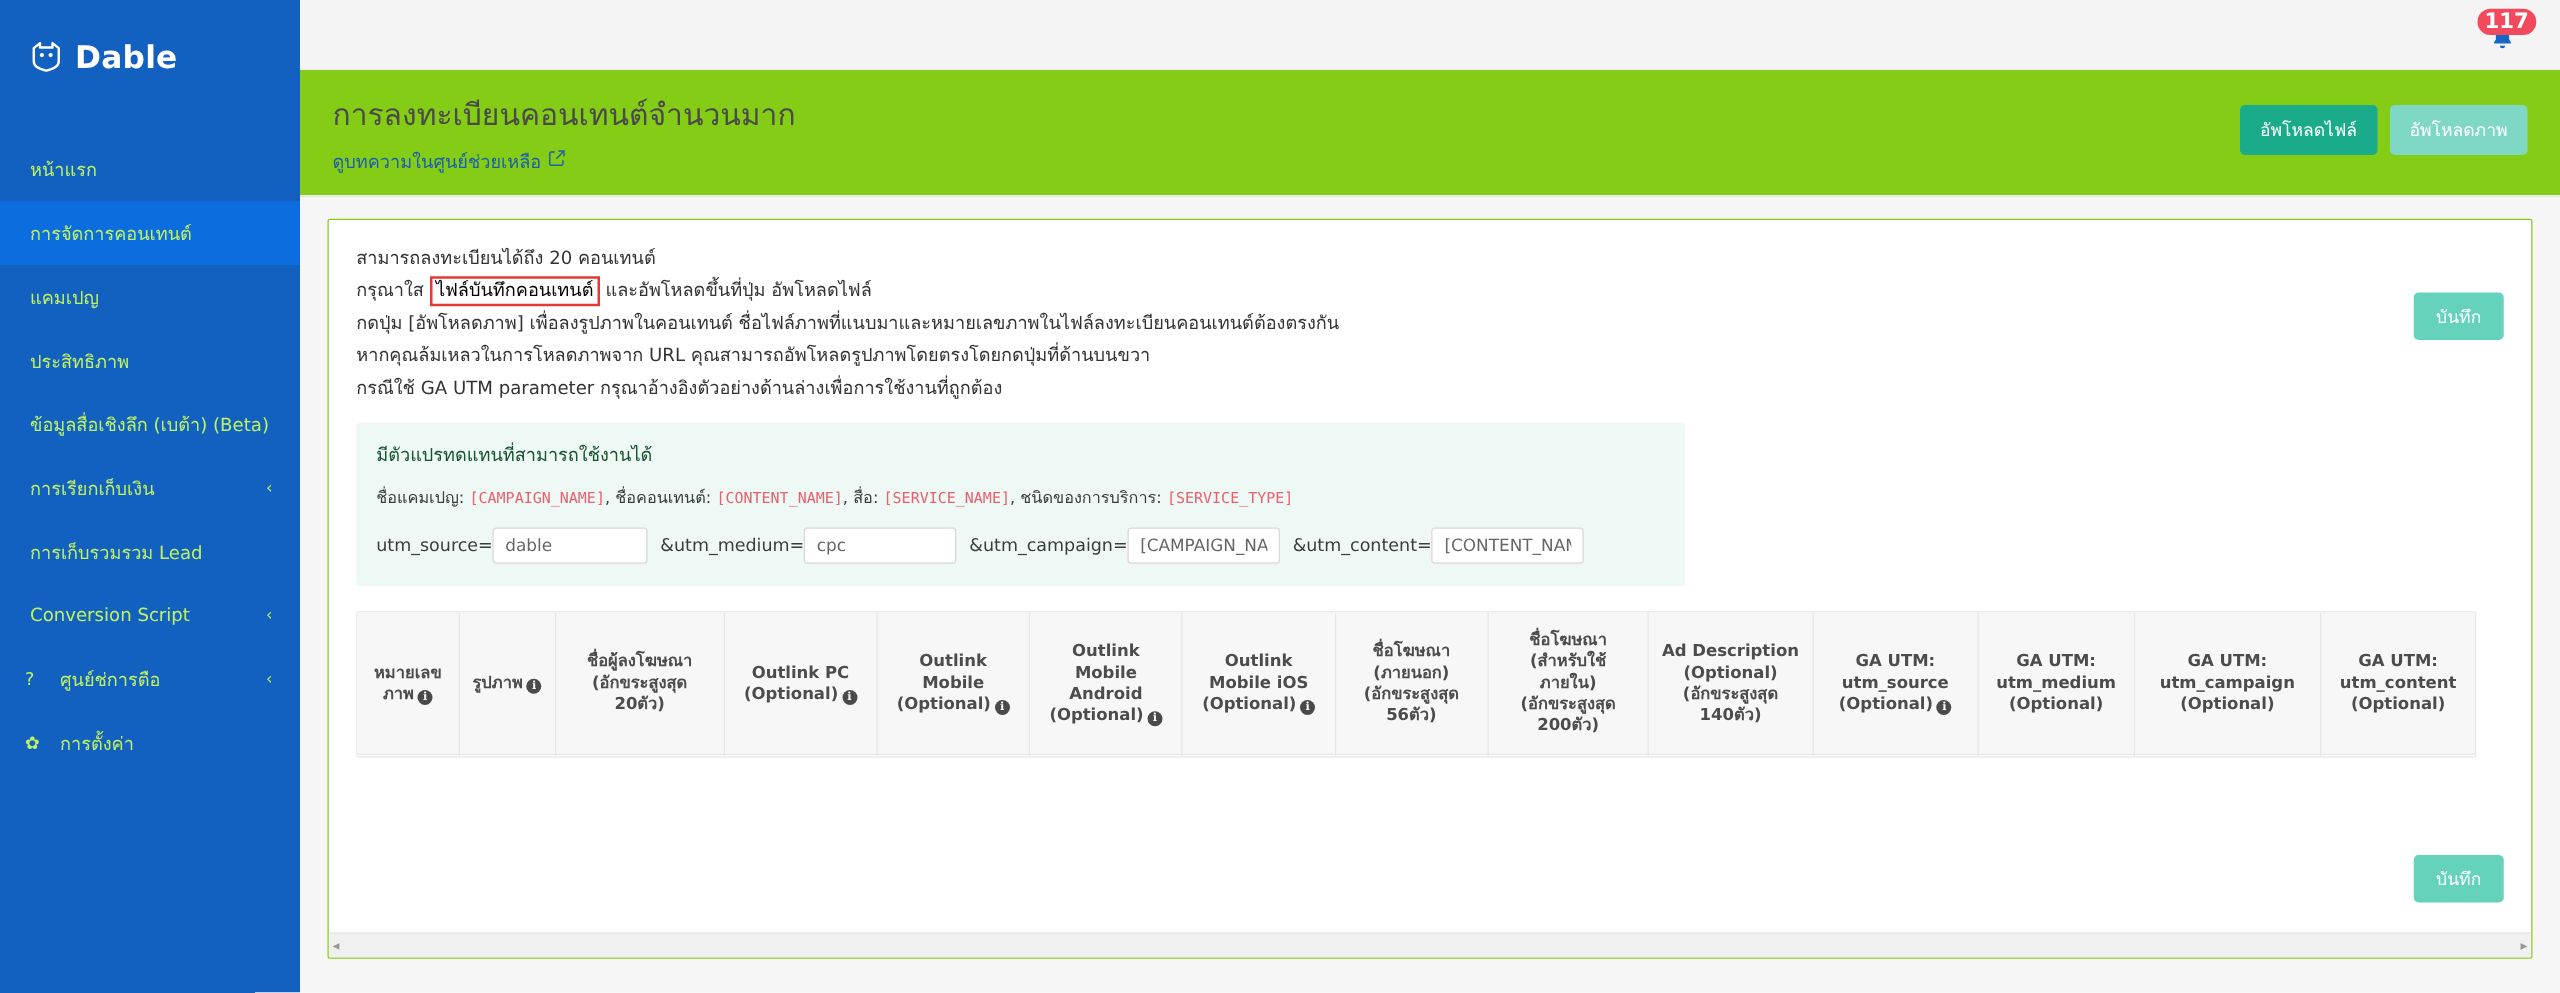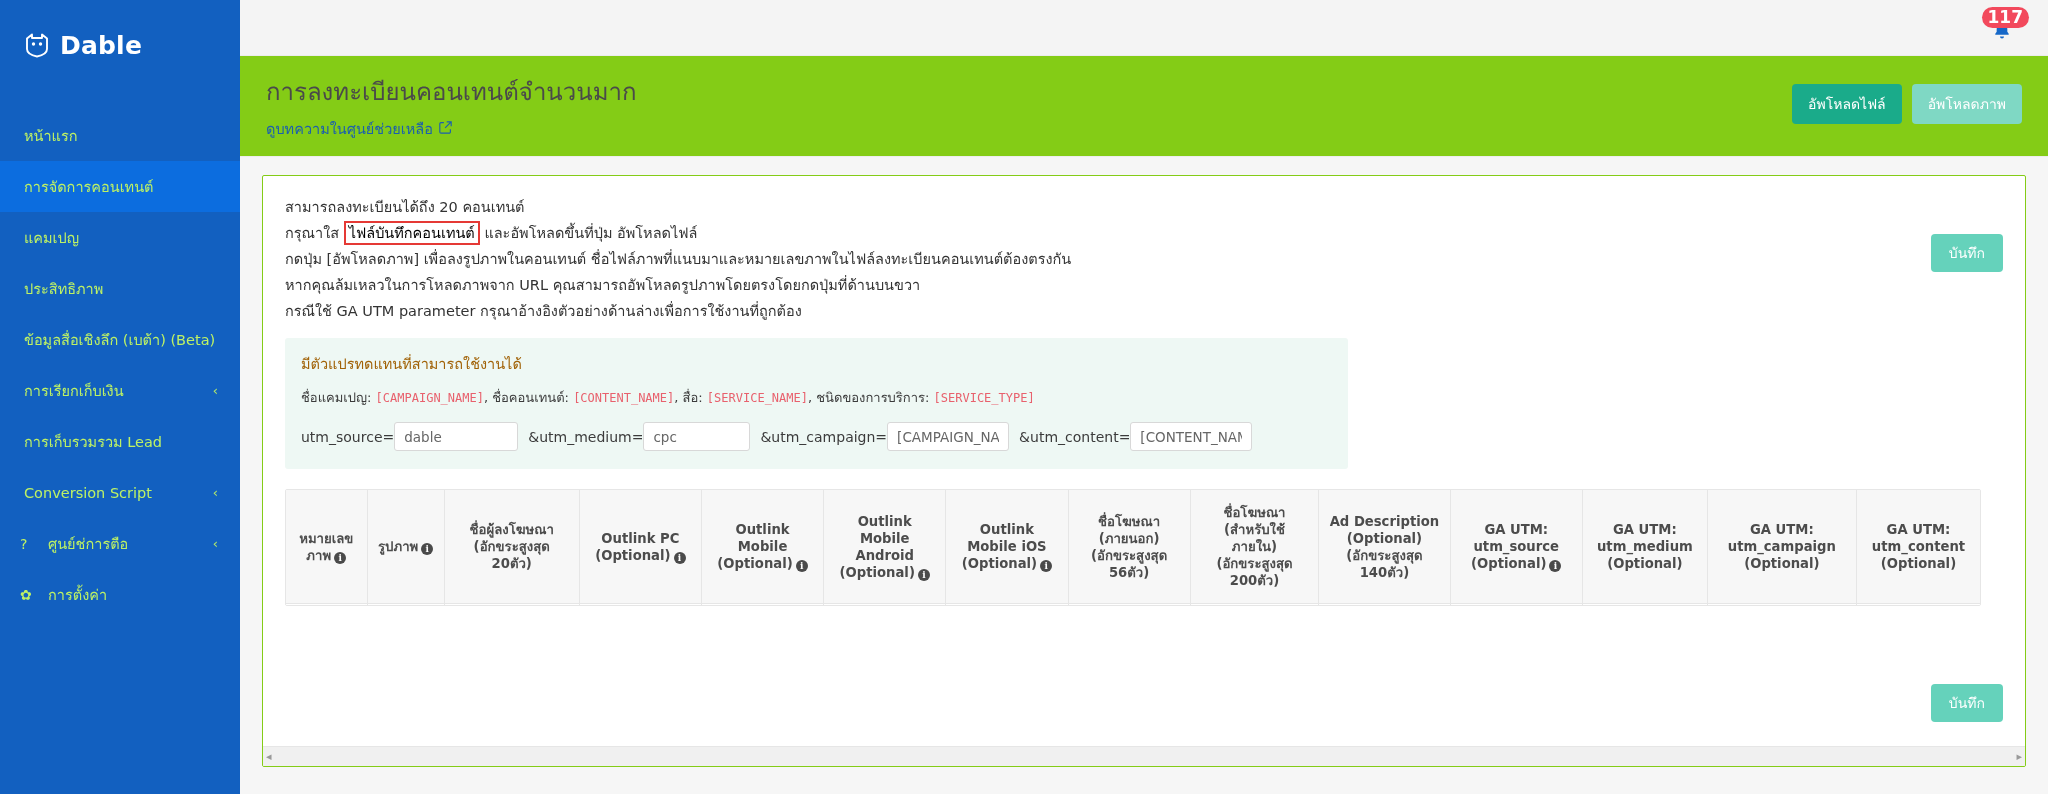--- a/index.html
+++ b/index.html
@@ -129,41 +129,41 @@
   }
 
   
   #utm {
     margin-top: 14px;
     background: #eef8f4;
     border-radius: 3px;
     padding: 14px 16px 18px 16px;
     width: 1063px;
   }
-  .utm-title { font-size: 14.5px; color: #a16207; }
+  .utm-title { font-size: 14.5px; color: #14532d; }
   .utm-vars {
     margin-top: 12px; font-size: 13px; color: #3b3b3b;
     font-family: "DejaVu Sans", "Liberation Sans", sans-serif;
   }
   .code { color: #e8616d; font-family: "DejaVu Sans Mono", monospace; font-size: 12px; }
   .utm-row {
     margin-top: 14px; display: flex; align-items: center;
     font-size: 14px; color: #3b3b3b;
   }
   .utm-row .lab { white-space: nowrap; }
   .utm-in {
     border: 1px solid #d8d8d8; background: #fff;
     border-radius: 3px; height: 29px;
     font-size: 13.5px; color: #666;
     font-family: inherit;
     padding: 0 9px;
     margin-right: 10px;
   }
   .w-in1 { width: 124px; }
-  .w-in2 { width: 107px; }
+  .w-in2 { width: 122px; }
   .w-in3 { width: 122px; }
   .w-in4 { width: 122px; }
 
   
   #tablewrap {
     margin-top: 20px;
     margin-right: 22px;
     border: 1px solid #e6e6e6;
     border-radius: 2px;
     overflow: hidden;

